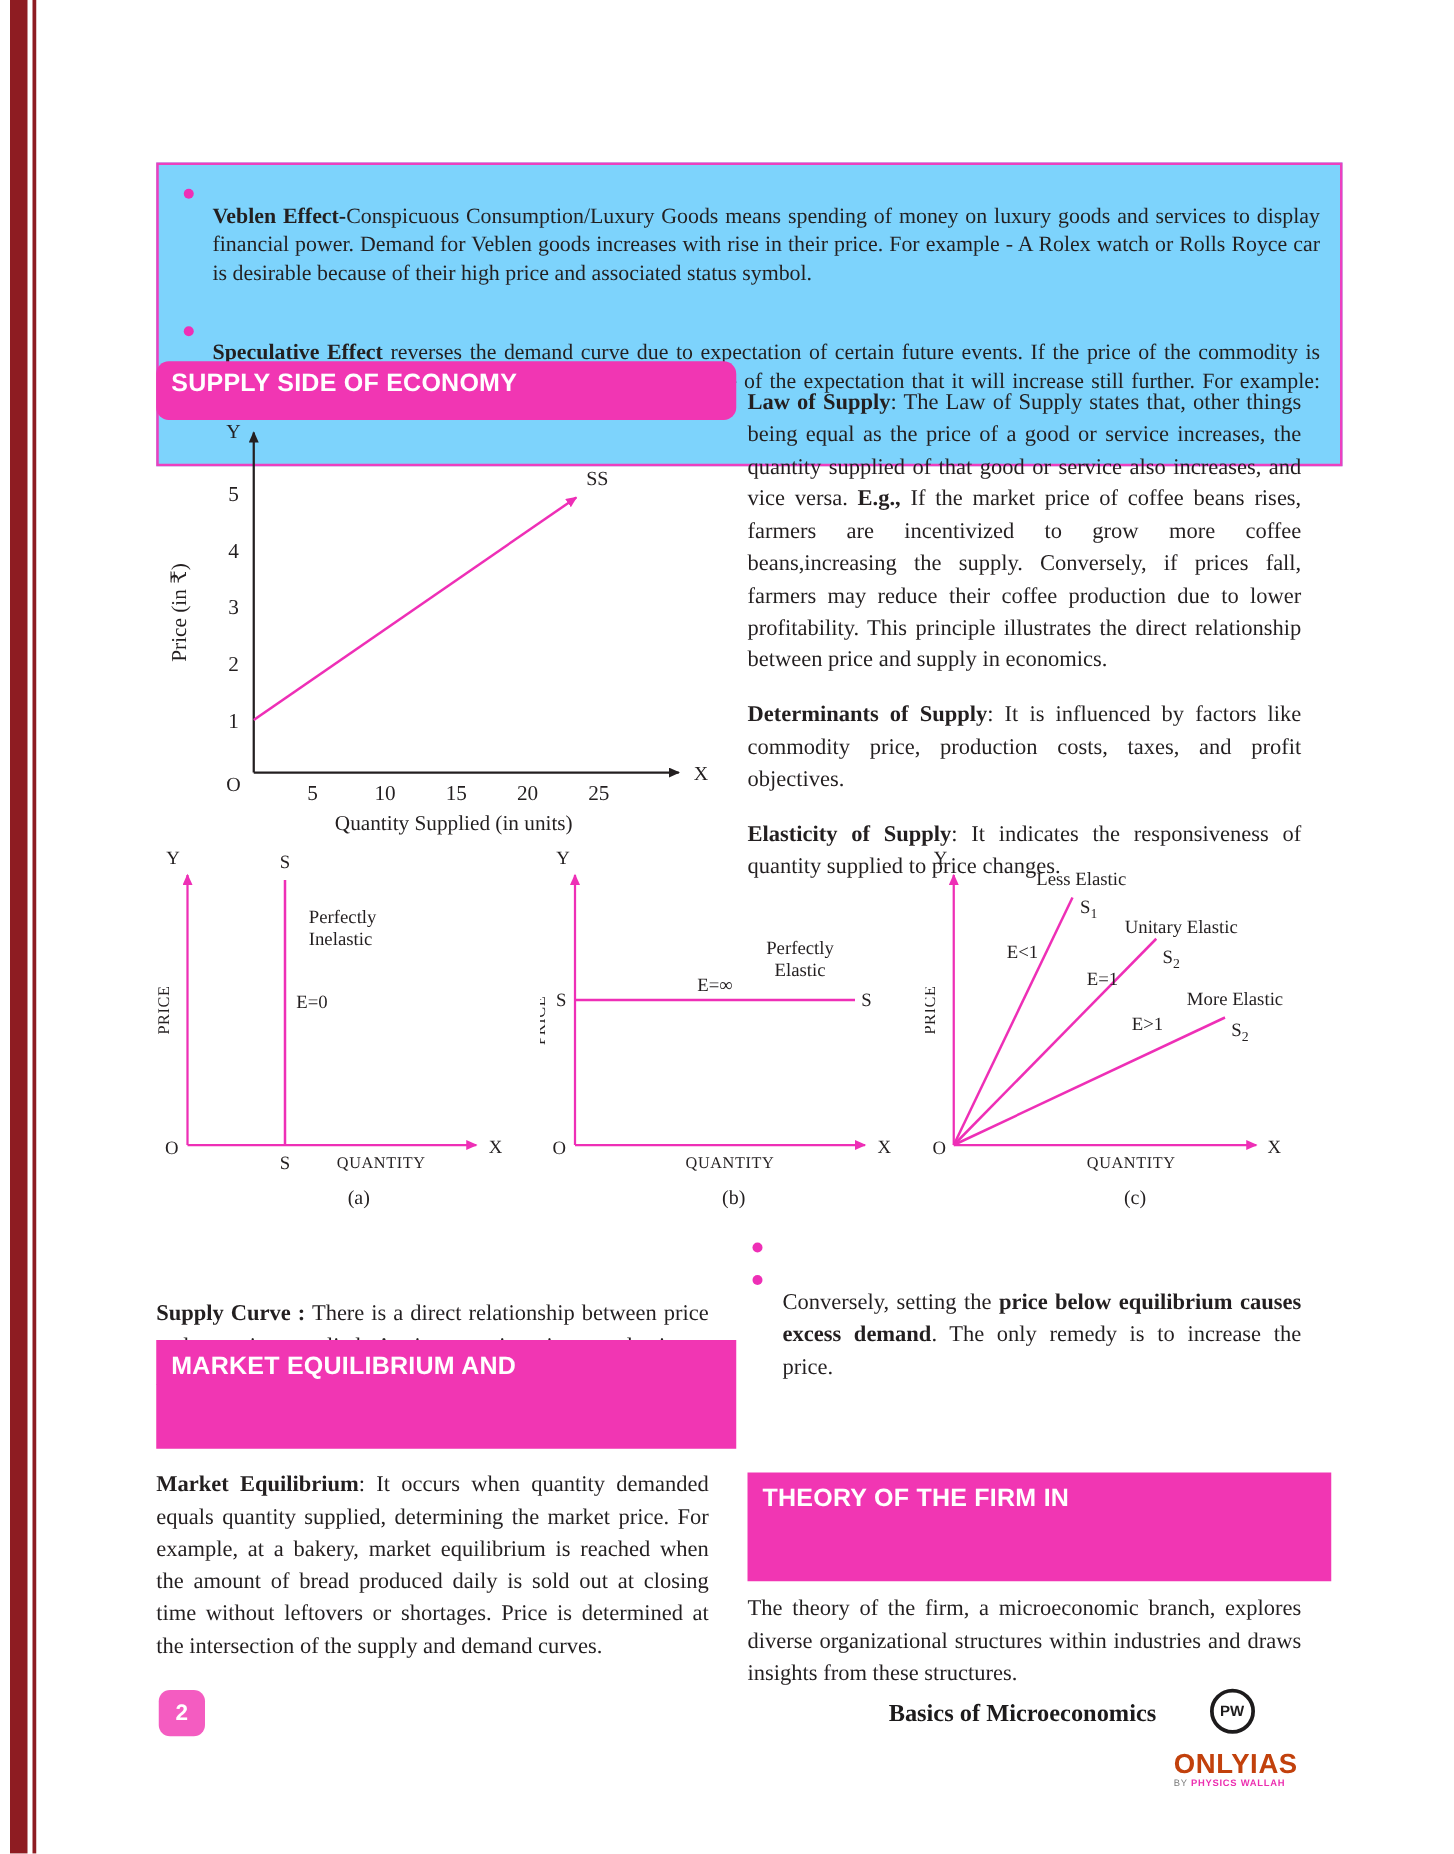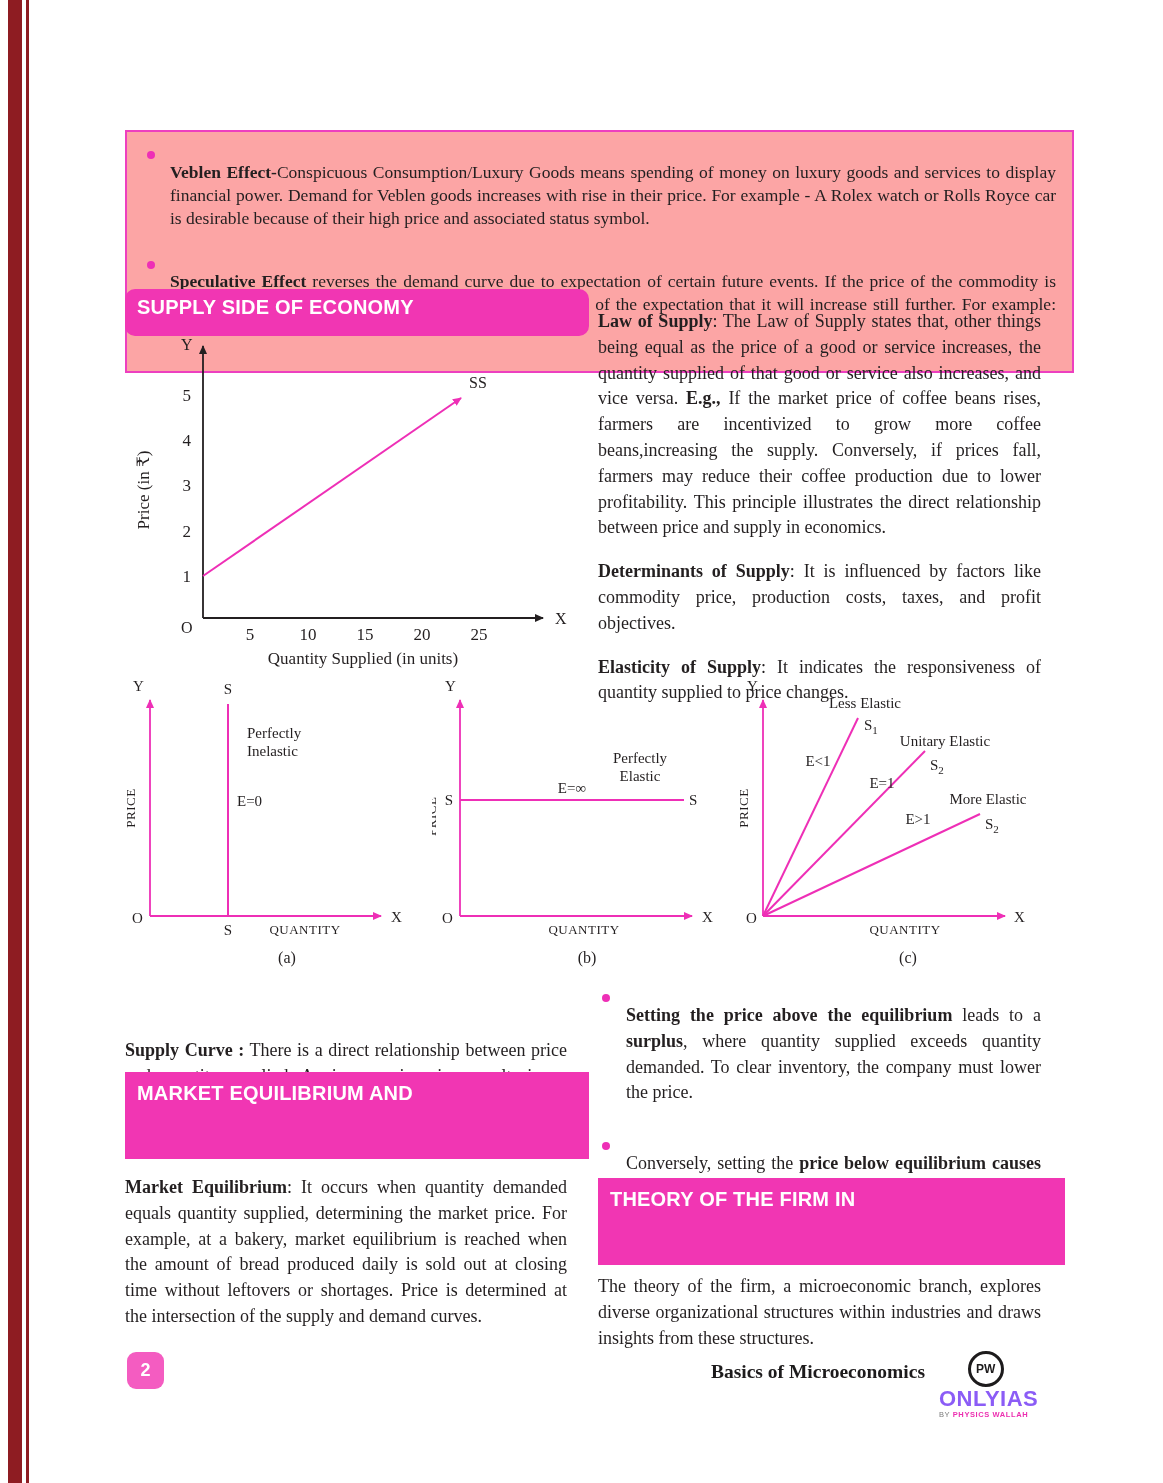--- a/index.html
+++ b/index.html
@@ -4,21 +4,21 @@
 <style>
   html,body{margin:0;padding:0;background:#ffffff;}
   .page{position:relative;width:1163px;height:1483px;background:#ffffff;
         font-family:"Liberation Serif","DejaVu Serif",serif;color:#231f20;overflow:hidden;}
 
   
   .spine-thick{position:absolute;left:8px;top:0;width:14px;height:100%;background:#8e1c22;}
   .spine-thin{position:absolute;left:26px;top:0;width:3px;height:100%;background:#8e1c22;}
 
   
-  .callout{position:absolute;left:125px;top:130px;width:917px;background:#fca5a5;
+  .callout{position:absolute;left:125px;top:130px;width:917px;background:#7dd3fc;
            border:2.5px solid #ed3fbf;padding:11px 16px 9px 12px;}
   .c-item{display:flex;margin-bottom:5px;}
   .c-dot{flex:0 0 8px;width:8px;height:8px;border-radius:50%;background:#ee2fb6;margin:8px 15px 0 8px;}
   .c-text{font-size:17.5px;line-height:23.2px;text-align:justify;}
 
   
   .sec-header{position:absolute;background:#f136b3;color:#fff;
               font-family:"Liberation Sans","DejaVu Sans",sans-serif;font-weight:bold;
               font-size:20px;letter-spacing:0.2px;padding:5px 12px;line-height:33px;}
   #h-supply{left:125px;top:289px;width:440px;height:37px;line-height:27px;border-radius:10px;}
@@ -55,22 +55,22 @@
   .page-badge{position:absolute;left:127px;top:1352px;width:37px;height:37px;border-radius:9px;
               background:#f45cc1;color:#fff;font-family:"Liberation Sans",sans-serif;font-weight:bold;
               font-size:18px;display:flex;align-items:center;justify-content:center;}
   .footer-title{position:absolute;left:640px;top:1361px;width:285px;text-align:right;
                 font-weight:bold;font-size:19.5px;color:#1d1b1c;}
   .logo{position:absolute;left:933px;top:1351px;display:flex;align-items:center;flex-direction:column;}
   .logo-circle{width:36px;height:36px;border-radius:50%;border:3.5px solid #1d1b1c;box-sizing:border-box;
                display:flex;align-items:center;justify-content:center;
                font-family:"Liberation Sans",sans-serif;font-weight:bold;font-size:12px;color:#1d1b1c;}
   .logo-text{margin-left:6px;}
-  .logo-brand{font-family:"Liberation Sans",sans-serif;font-weight:bold;font-size:22px;color:#8b5cf6;
-              letter-spacing:0.5px;line-height:23px;}
+  .logo-brand{font-family:"Liberation Sans",sans-serif;font-weight:bold;font-size:22px;color:#c2410c;
+              letter-spacing:0.5px;line-height:23px;margin-top:12px;}
   .logo-tagline{font-family:"Liberation Sans",sans-serif;font-size:7.5px;letter-spacing:0.6px;color:#7a7a7a;}
   .logo-tagline .pw-name{color:#ec2fb0;font-weight:bold;}
 </style>
 </head>
 <body>
 
 <div class="page">
   <div class="spine-thick"></div>
   <div class="spine-thin"></div>
 
@@ -189,21 +189,20 @@
 
   <div class="sec-header" id="h-market">
     <div>MARKET EQUILIBRIUM AND</div>
   </div>
 
   <p class="para market-para"><b>Market Equilibrium</b><span>: It occurs when quantity demanded equals quantity supplied, determining the market price. For example, at a bakery, market equilibrium is reached when the amount of bread produced daily is sold out at closing time without leftovers or shortages. Price is determined at the intersection of the supply and demand curves.</span></p>
 
   <div class="vbullets">
     <div class="vb-item">
       <span class="vb-dot"></span>
-      <p class="para"><b>Setting the price above the equilibrium</b><span> leads to a </span><b>surplus</b><span>, where quantity supplied exceeds quantity demanded. To clear inventory, the company must lower the price.</span></p>
     </div>
     <div class="vb-item">
       <span class="vb-dot"></span>
       <p class="para"><span>Conversely, setting the </span><b>price below equilibrium causes excess demand</b><span>. The only remedy is to increase the price.</span></p>
     </div>
   </div>
 
   <div class="sec-header" id="h-theory">
     <div>THEORY OF THE FIRM IN</div>
   </div>

